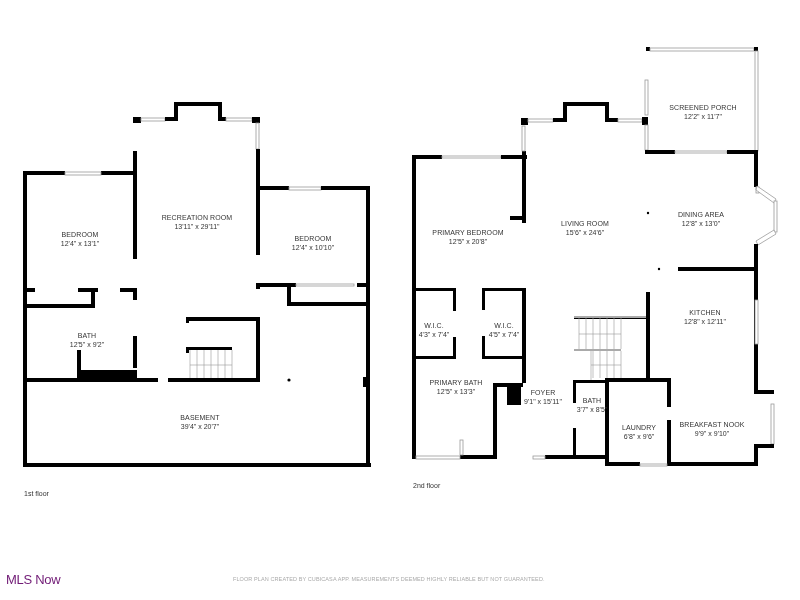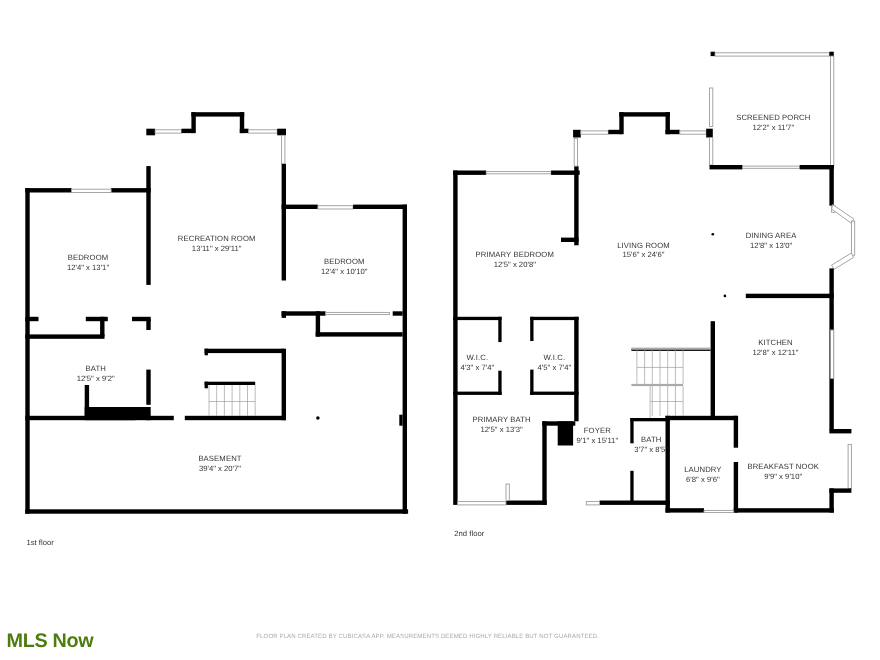--- a/index.html
+++ b/index.html
@@ -4,21 +4,21 @@
 <style>
   html,body{margin:0;padding:0;background:#ffffff;}
   body{width:800px;height:600px;position:relative;overflow:hidden;font-family:"Liberation Sans",sans-serif;}
   svg#plan{position:absolute;left:0;top:0;}
   .wall{fill:#000;}
   .win{fill:#fff;stroke:#9a9a9a;stroke-width:0.8;}
   .lbl{position:absolute;text-align:center;font-size:7px;color:#333;line-height:9px;white-space:nowrap;transform:translateX(-50%);}
   .lbl .n{display:block;letter-spacing:0.1px;}
   .lbl .d{display:block;}
   .floor-cap{position:absolute;font-size:7px;color:#333;}
-  .brand{position:absolute;left:6px;top:572px;font-size:18px;color:#4d7c0f;font-weight:bold;letter-spacing:-0.3px;}
+  .brand{position:absolute;left:6px;top:572px;font-size:13px;color:#701a75;font-weight:normal;letter-spacing:-0.3px;}
   .disclaimer{position:absolute;left:233px;top:576px;font-size:5.5px;color:#aaa;letter-spacing:0.1px;}
 </style>
 </head>
 <body>
 
 <svg id="plan" width="800" height="600" viewBox="0 0 800 600">
 
   <g>
 
     <rect class="wall" x="23" y="171" width="4" height="296"></rect>

